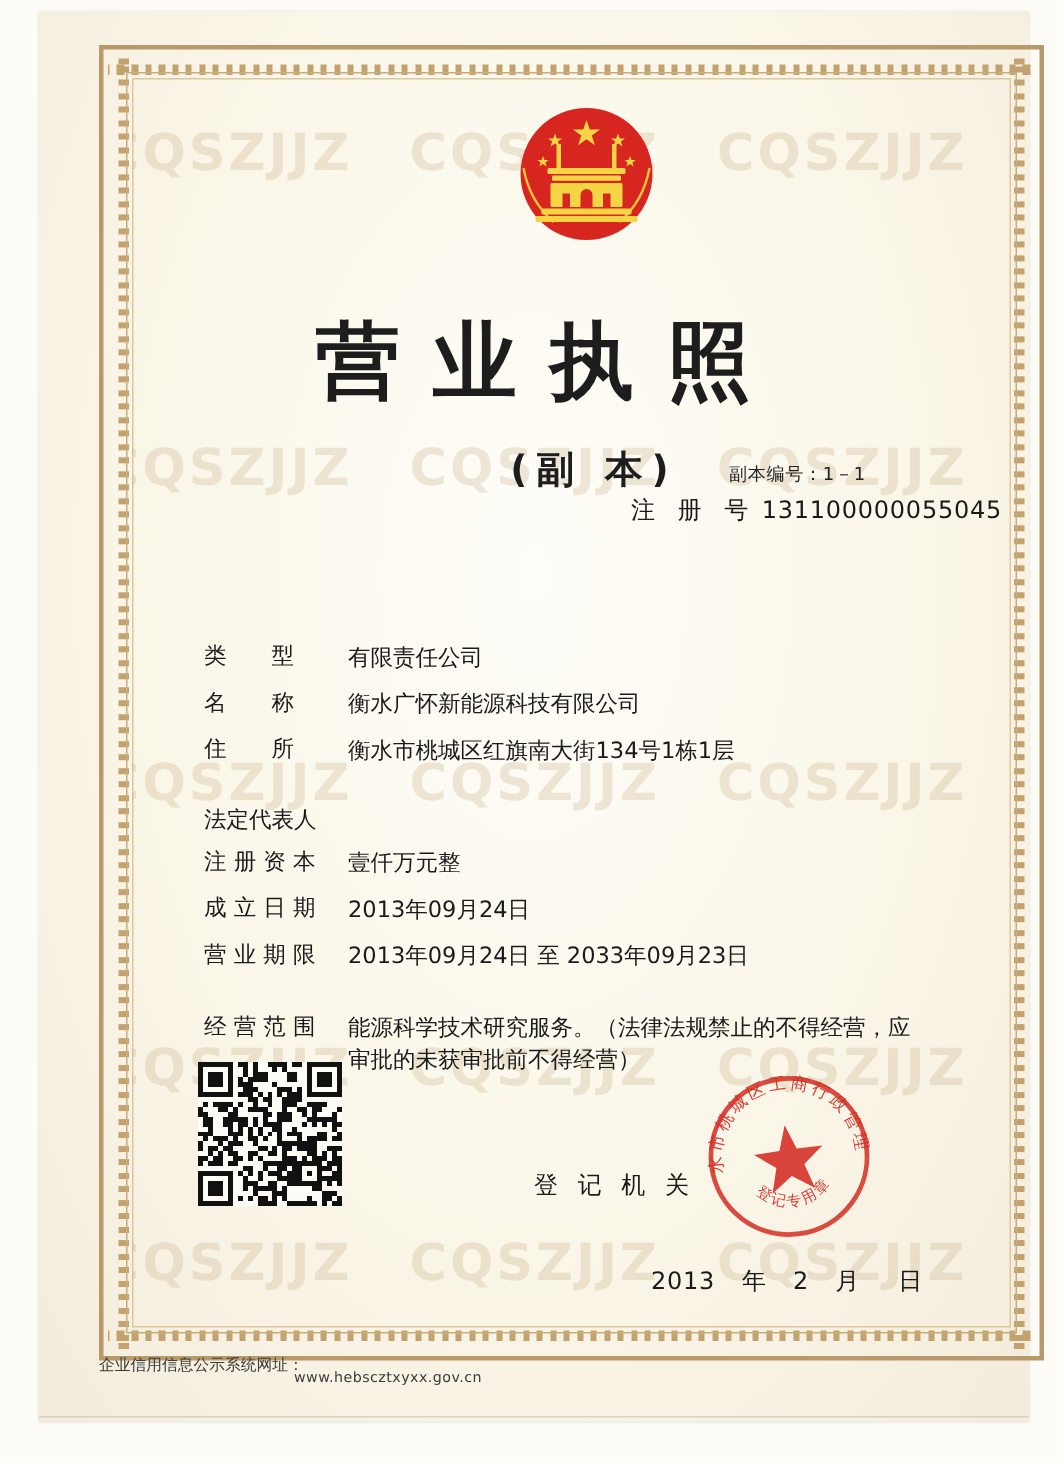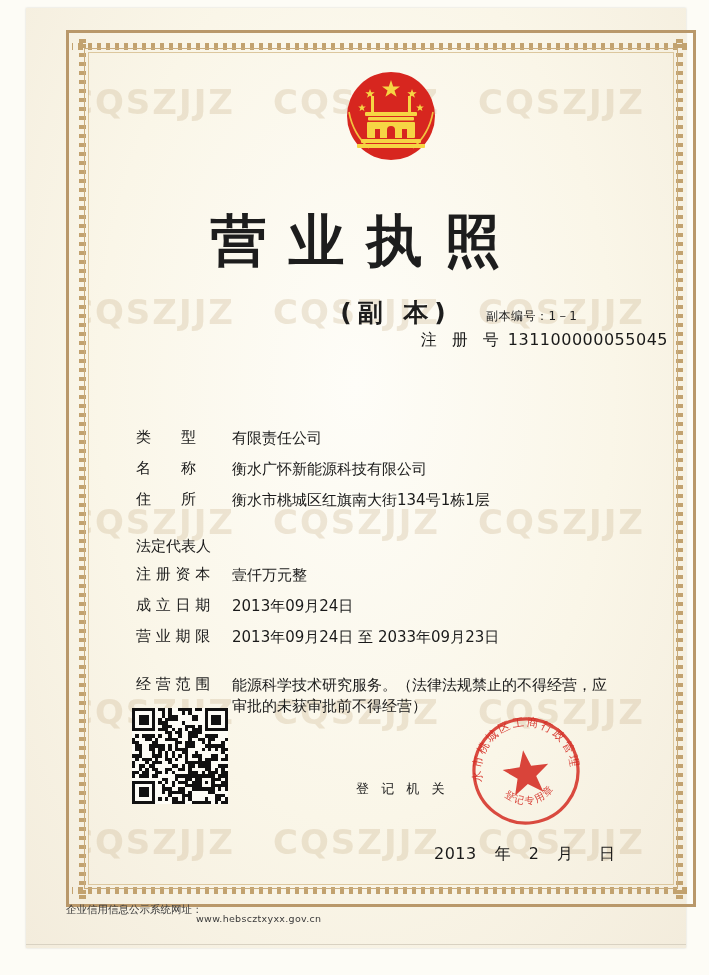--- a/index.html
+++ b/index.html
@@ -211,21 +211,21 @@
     width: 126px;
     height: 126px;
     transform: rotate(-8deg);
   }
 
   
   .authority {
     position: absolute;
     left: 330px;
     top: 772px;
-    font-size: 13px;
+    font-size: 16px;
     letter-spacing: 4px;
     color: #1a1a1a;
   }
   .date-line {
     position: absolute;
     left: 408px;
     top: 836px;
     font-size: 16px;
     color: #1a1a1a;
   }

